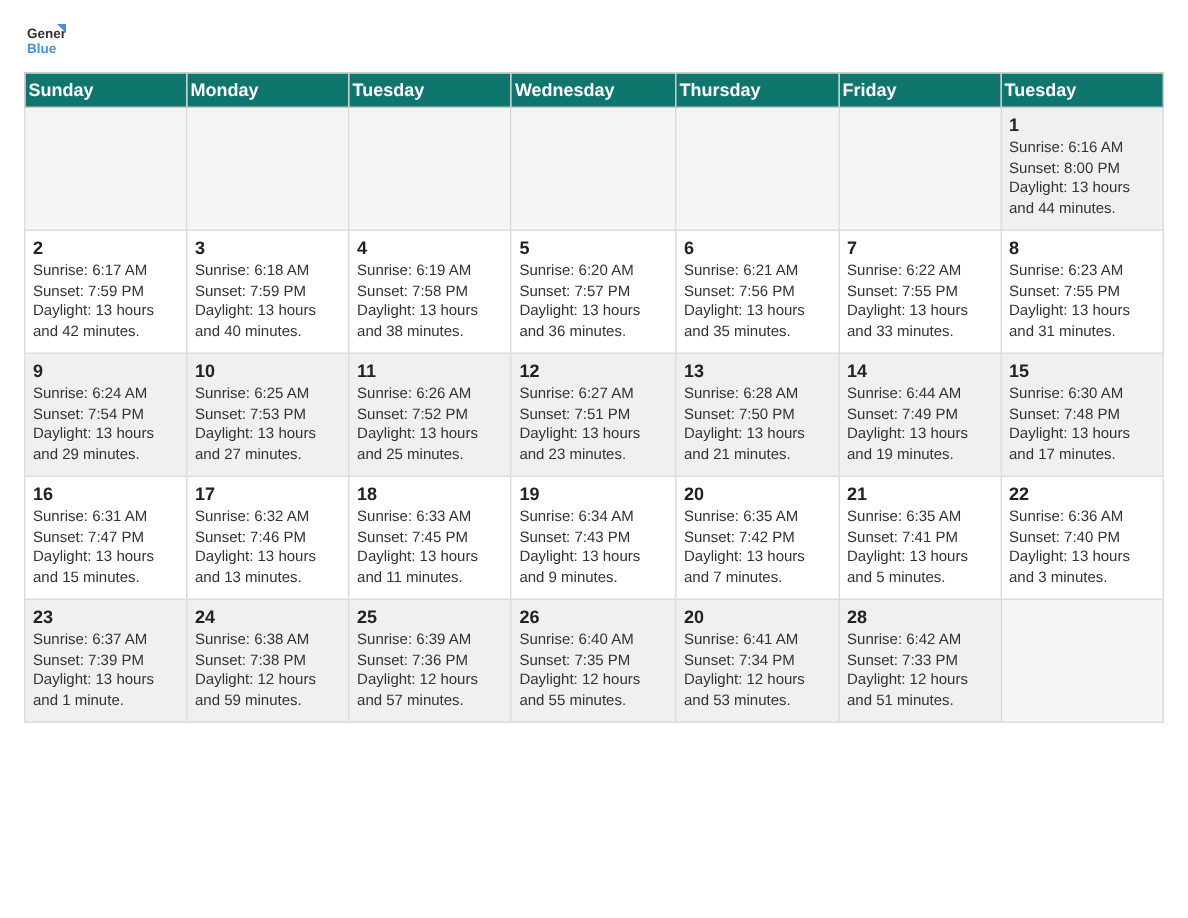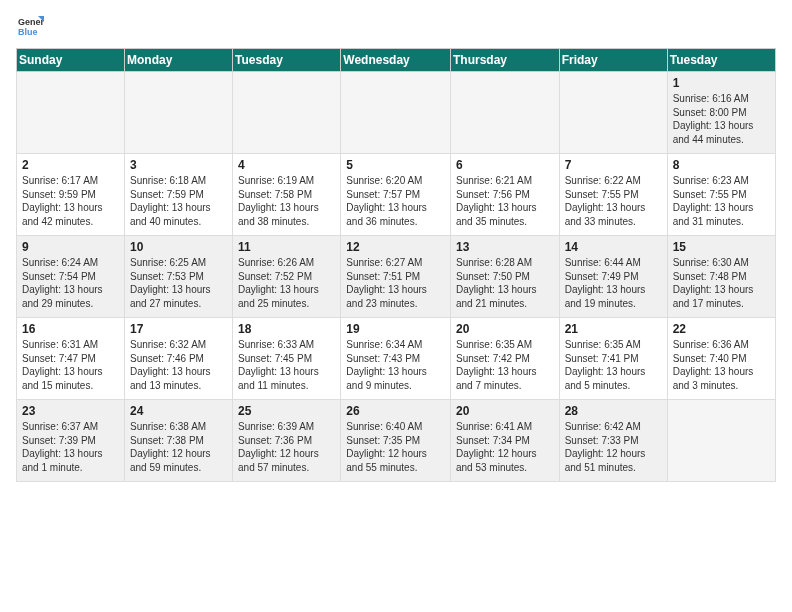--- a/index.html
+++ b/index.html
@@ -135,21 +135,21 @@
             <div class="day-info">Sunrise: 6:16 AM
 Sunset: 8:00 PM
 Daylight: 13 hours
 and 44 minutes.</div>
           </td>
         </tr>
         <tr>
           <td>
             <span class="day-number">2</span>
             <div class="day-info">Sunrise: 6:17 AM
-Sunset: 9:59 PM
+Sunset: 7:59 PM
 Daylight: 13 hours
 and 42 minutes.</div>
           </td>
           <td>
             <span class="day-number">3</span>
             <div class="day-info">Sunrise: 6:18 AM
 Sunset: 7:59 PM
 Daylight: 13 hours
 and 40 minutes.</div>
           </td>

